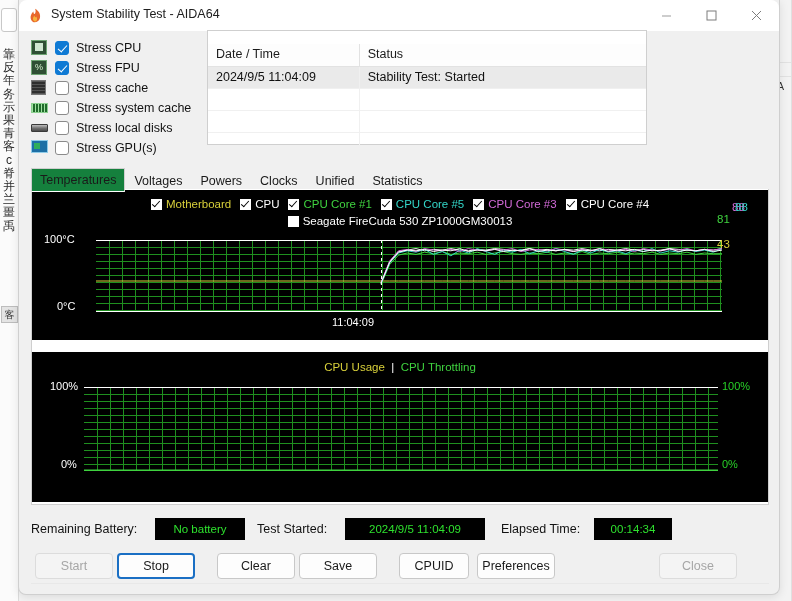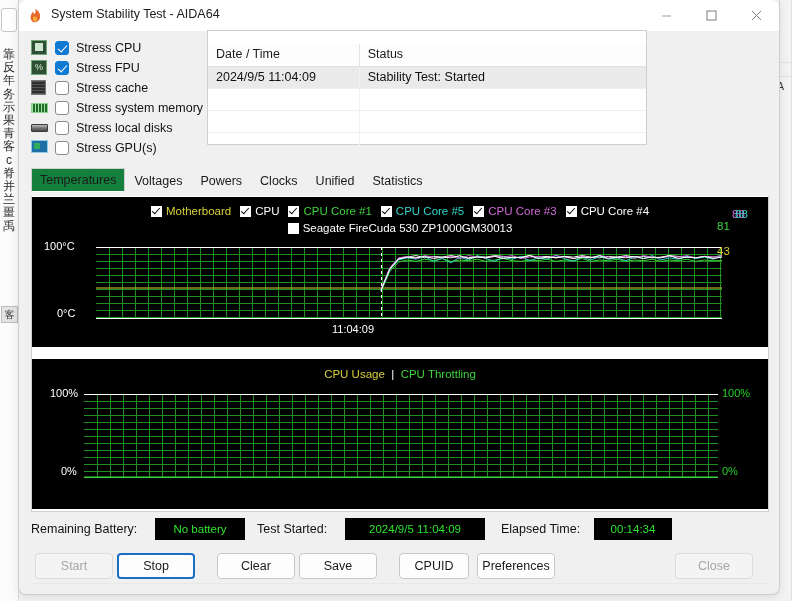--- a/index.html
+++ b/index.html
@@ -135,21 +135,21 @@
     position: relative; top: 0px;
   }
   .tab.active {
     background: #15803d; border-color: #cfcfcf; border-bottom: 1px solid #ffffff;
     z-index: 2;
   }
 
   
   .page {
     position: absolute; left: 12px; top: 189px; width: 738px; height: 316px;
-    background: #ffffff; border: 1px solid #cfcfcf; border-top: none; box-sizing: border-box; margin-top: 7px;
+    background: #ffffff; border: 1px solid #cfcfcf; border-top: none; box-sizing: border-box;
   }
   .blackbox { position: absolute; background: #000000; }
 
   .legend {
     position: absolute; display:flex; align-items:center; justify-content:center;
     gap: 9px; width: 100%; font-size: 11.5px;
   }
   .lg { display: inline-flex; align-items: center; gap: 4px; }
   .lgcb {
     width: 11px; height: 11px; background: #ffffff; display: inline-block; position: relative;
@@ -260,21 +260,21 @@
             <div class="ic-cache"></div>
           </div>
         <div class="cb"></div>
         <div class="opt-label">Stress cache</div>
       </div>
       <div class="opt-row">
         <div class="opt-icon">
             <div class="ic-mem"></div>
           </div>
         <div class="cb"></div>
-        <div class="opt-label">Stress system memory</div>
+        <div class="opt-label">Stress system cache</div>
       </div>
       <div class="opt-row">
         <div class="opt-icon">
             <div class="ic-disk"></div>
           </div>
         <div class="cb"></div>
         <div class="opt-label">Stress local disks</div>
       </div>
       <div class="opt-row">
         <div class="opt-icon">
@@ -546,18 +546,18 @@
       <div class="st-box" style="left:563px; width:78px;">00:14:34</div>
     </div>
 
     <div class="btnrow">
       <div class="btn disabled" style="left:4px;  width:78px;">Start</div>
       <div class="btn focused" style="left:86px; width:78px;">Stop</div>
       <div class="btn" style="left:186px;width:78px;">Clear</div>
       <div class="btn" style="left:268px;width:78px;">Save</div>
       <div class="btn" style="left:368px;width:70px;">CPUID</div>
       <div class="btn" style="left:446px;width:78px;">Preferences</div>
-      <div class="btn disabled" style="left:644px;width:78px;">Close</div>
+      <div class="btn disabled" style="left:628px;width:78px;">Close</div>
     </div>
     <div class="btn-underline"></div>
 
   </div>
 </div>
 
 </body></html>

